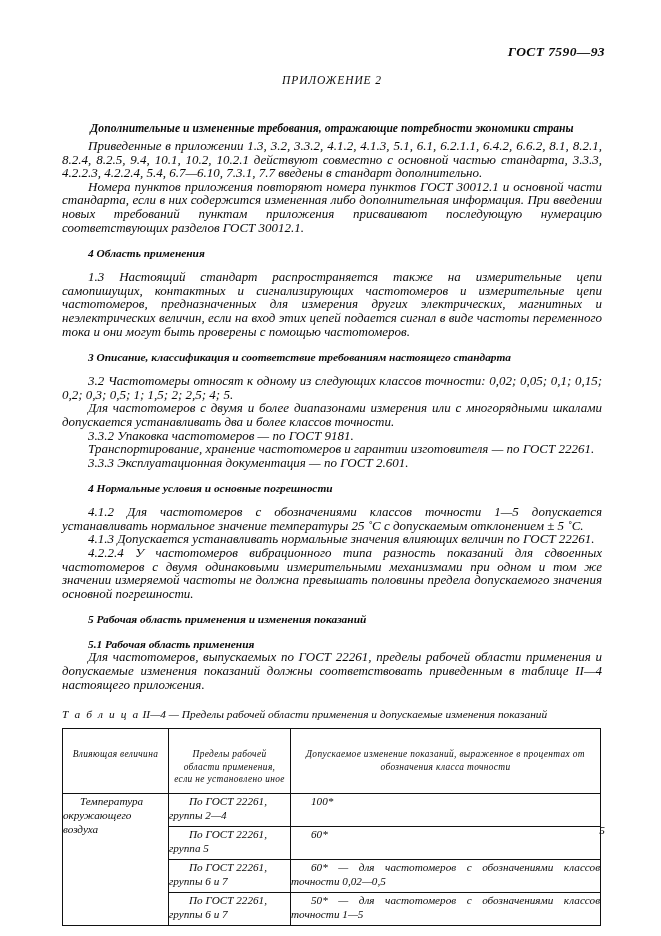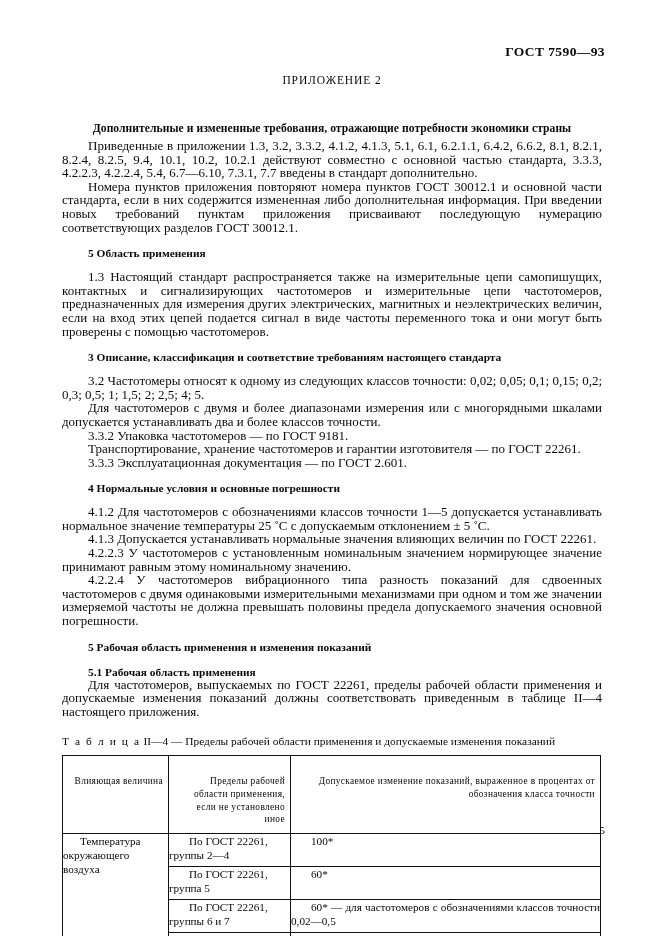--- a/index.html
+++ b/index.html
@@ -14,20 +14,21 @@
     color: #0a0a0a;
     position: relative;
     overflow: hidden;
   }
   .page {
     position: relative;
     width: 661px;
     height: 656px;
     padding: 0;
     box-sizing: border-box;
+    font-style: italic;
   }
   
   .doc-header {
     position: absolute;
     top: 44px;
     right: 56px;
     font-size: 13.5px;
     font-weight: bold;
     letter-spacing: 0.4px;
   }
@@ -83,21 +84,21 @@
     width: 538px;
     table-layout: fixed;
     font-size: 10.6px;
   }
   table.gost th, table.gost td {
     border: 1px solid #111;
     vertical-align: top;
     padding: 0;
   }
   table.gost thead th {
-    text-align: right;
+    text-align: center;
     font-weight: normal;
     font-size: 9.4px;
     line-height: 12.6px;
     letter-spacing: 0.35px;
     padding: 19px 5px 7px 5px;
   }
   .col-a { width: 106px; }
   .col-b { width: 122px; }
   .col-c { width: 310px; }
 
@@ -140,34 +141,33 @@
 
   <div class="content">
 
     <div class="appendix-label">ПРИЛОЖЕНИЕ 2</div>
 
     <div class="main-title">Дополнительные и измененные требования, отражающие потребности экономики страны</div>
 
     <p class="body">Приведенные в приложении 1.3, 3.2, 3.3.2, 4.1.2, 4.1.3, 5.1, 6.1, 6.2.1.1, 6.4.2, 6.6.2, 8.1, 8.2.1, 8.2.4, 8.2.5, 9.4, 10.1, 10.2, 10.2.1 действуют совместно с основной частью стандарта, 3.3.3, 4.2.2.3, 4.2.2.4, 5.4, 6.7—6.10, 7.3.1, 7.7 введены в стандарт дополнительно.</p>
     <p class="body">Номера пунктов приложения повторяют номера пунктов ГОСТ 30012.1 и основной части стандарта, если в них содержится измененная либо дополнительная информация. При введении новых требований пунктам приложения присваивают последующую нумерацию соответствующих разделов ГОСТ 30012.1.</p>
 
-    <div class="sec-head">5  Область применения</div>
+    <div class="sec-head">4  Область применения</div>
     <p class="body">1.3  Настоящий стандарт распространяется также на измерительные цепи самопишущих, контактных и сигнализирующих частотомеров и измерительные цепи частотомеров, предназначенных для измерения других электрических, магнитных и неэлектрических величин, если на вход этих цепей подается сигнал в виде частоты переменного тока и они могут быть проверены с помощью частотомеров.</p>
 
     <div class="sec-head">3  Описание, классификация и соответствие требованиям настоящего стандарта</div>
     <p class="body">3.2  Частотомеры относят к одному из следующих классов точности: 0,02; 0,05; 0,1; 0,15; 0,2; 0,3; 0,5; 1; 1,5; 2; 2,5; 4; 5.</p>
     <p class="body">Для частотомеров с двумя и более диапазонами измерения или с многорядными шкалами допускается устанавливать два и более классов точности.</p>
     <p class="body">3.3.2  Упаковка частотомеров — по ГОСТ 9181.</p>
     <p class="body">Транспортирование, хранение частотомеров и гарантии изготовителя — по ГОСТ 22261.</p>
     <p class="body">3.3.3  Эксплуатационная документация — по ГОСТ 2.601.</p>
 
     <div class="sec-head">4  Нормальные условия и основные погрешности</div>
     <p class="body">4.1.2  Для частотомеров с обозначениями классов точности 1—5 допускается устанавливать нормальное значение температуры 25 ˚С с допускаемым отклонением ± 5 ˚С.</p>
     <p class="body">4.1.3  Допускается устанавливать нормальные значения влияющих величин по ГОСТ 22261.</p>
-    <p class="body">4.2.2.3  У частотомеров с установленным номинальным значением нормирующее значение принимают равным этому номинальному значению.</p>
     <p class="body">4.2.2.4  У частотомеров вибрационного типа разность показаний для сдвоенных частотомеров с двумя одинаковыми измерительными механизмами при одном и том же значении измеряемой частоты не должна превышать половины предела допускаемого значения основной погрешности.</p>
 
     <div class="sec-head">5  Рабочая область применения и изменения показаний</div>
     <div class="sec-head sub">5.1  Рабочая область применения</div>
     <p class="body">Для частотомеров, выпускаемых по ГОСТ 22261, пределы рабочей области применения и допускаемые изменения показаний должны соответствовать приведенным в таблице II—4 настоящего приложения.</p>
 
     <div class="table-caption">
       <span class="spaced">Т а б л и ц а</span>
       <span>II—4 — Пределы рабочей области применения и допускаемые изменения показаний</span>
     </div>

